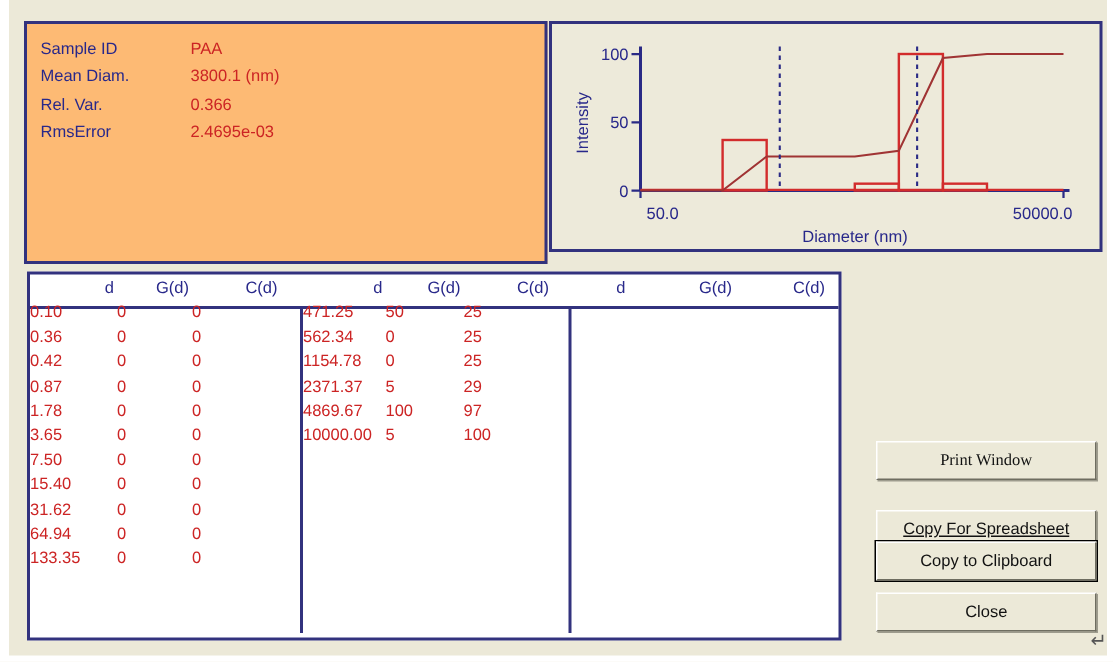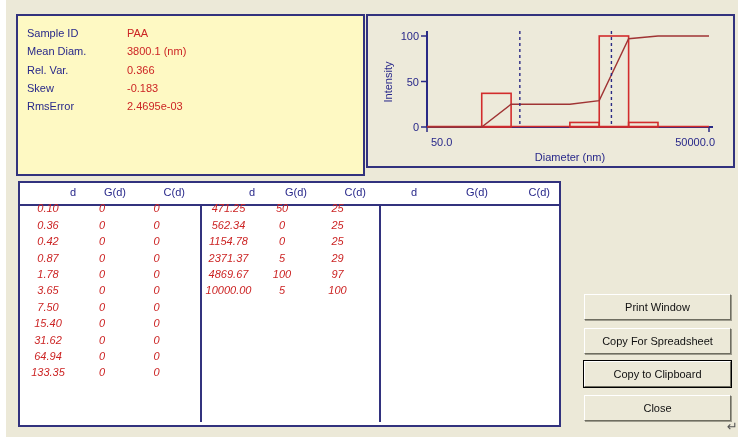--- a/index.html
+++ b/index.html
@@ -2,44 +2,44 @@
 <html><head>
 <meta charset="utf-8">
 <style>
   html,body{margin:0;padding:0;background:#ffffff;}
   #screen{position:relative;width:742px;height:441px;background:#ffffff;overflow:hidden;
           font-family:"Liberation Sans","DejaVu Sans",sans-serif;font-size:11px;}
   #dialog{position:absolute;left:6px;top:0;width:732px;height:437px;background:#ECE9D8;}
 
   
   .panel{position:absolute;border:2px solid #32327E;}
-  #info-panel{left:10px;top:14px;width:336px;height:150px;background:#fef9c3;padding:8px 0 0 9px;box-sizing:content-box;}
+  #info-panel{left:10px;top:14px;width:336px;height:150px;background:#fdba74;padding:8px 0 0 9px;box-sizing:content-box;}
   #chart-panel{left:360px;top:14px;width:365px;height:150px;background:#EDEADA;}
   #table-panel{left:12px;top:181px;width:539px;height:242px;background:#FFFFFF;}
 
   
   .irow{display:flex;height:18.3px;align-items:center;}
   .ilabel{width:100px;color:#28288A;}
   .ival{color:#CC2424;}
 
   
   .tgroup{position:absolute;top:3px;display:grid;grid-auto-rows:16.4px;}
   .th{color:#28288A;text-align:right;padding-right:2px;}
-  .td{color:#CC2424;text-align:center;padding-right:2px;font-style:italic;}
+  .td{color:#CC2424;text-align:left;padding-right:2px;}
   .header-rule{position:absolute;left:0;top:21px;width:539px;height:2px;background:#32327E;}
   .vsep{position:absolute;top:21px;width:2px;height:218px;background:#32327E;}
   #vsep-1{left:180px;} #vsep-2{left:359px;}
 
   
   .btn{position:absolute;left:578px;width:145px;height:24px;background:#ECE9D8;
        border:1px solid;border-color:#FFFFFF #6E6D60 #6E6D60 #FFFFFF;
        box-shadow:1px 1px 0 #9D9B8D;
        display:flex;align-items:center;justify-content:center;color:#111111;cursor:default;}
   .btn-default{box-shadow:0 0 0 1px #000000,1px 1px 0 #000000;text-align:right;}
-  #btn-0{top:294px;} #btn-1{top:328px;} #btn-2{top:361px;} #btn-3{top:395px;}
+  #btn-0{top:294px;font-family:Liberation Serif, serif;} #btn-1{top:340px;text-decoration:underline;} #btn-2{top:361px;} #btn-3{top:395px;}
 
   #return-mark{position:absolute;left:727px;top:419px;color:#555;font-size:13px;}
 </style>
 </head>
 <body>
 
 <div id="screen">
   <div id="dialog">
 
     <div id="info-panel" class="panel">
@@ -47,24 +47,20 @@
         <span class="ilabel">Sample ID</span>
         <span class="ival">PAA</span>
       </div>
       <div class="irow">
         <span class="ilabel">Mean Diam.</span>
         <span class="ival">3800.1 (nm)</span>
       </div>
       <div class="irow">
         <span class="ilabel">Rel. Var.</span>
         <span class="ival">0.366</span>
-      </div>
-      <div class="irow">
-        <span class="ilabel">Skew</span>
-        <span class="ival">-0.183</span>
       </div>
       <div class="irow">
         <span class="ilabel">RmsError</span>
         <span class="ival">2.4695e-03</span>
       </div>
     </div>
 
     <div id="chart-panel" class="panel"><svg viewBox="0 0 365 150" width="365" height="150">
           <line x1="59" y1="15" x2="59" y2="111" stroke="#2A2A85" stroke-width="2"></line>
           <line x1="59" y1="111" x2="345" y2="111" stroke="#2A2A85" stroke-width="2"></line>

